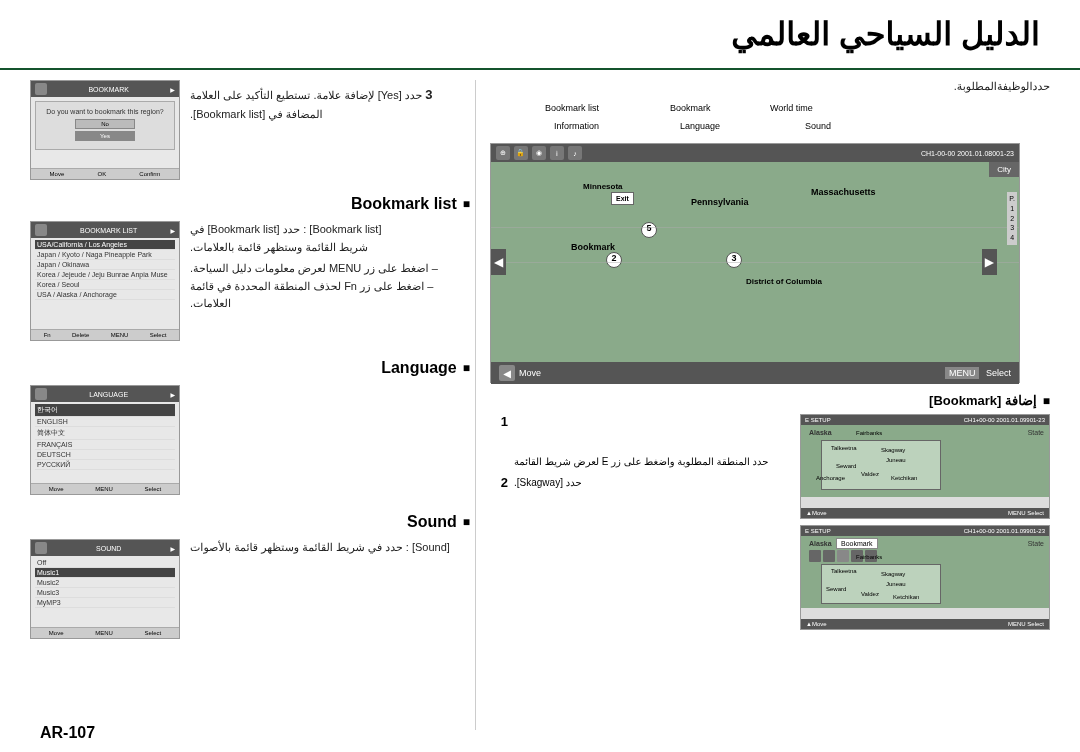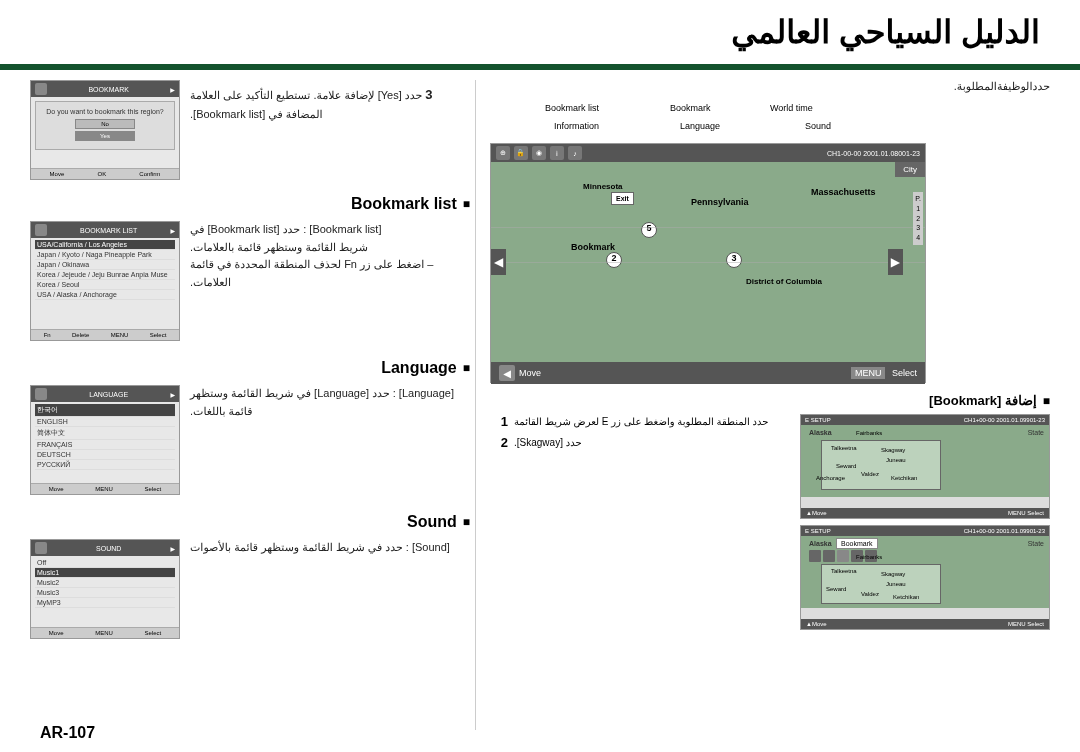--- a/index.html
+++ b/index.html
@@ -12,21 +12,21 @@
       position: relative;
     }
 
     
     .title-bar {
       position: absolute;
       top: 0;
       left: 0;
       right: 0;
       height: 70px;
-      border-bottom: 6px solid #14532d;
+      border-bottom: 2px solid #14532d;
       display: flex;
       align-items: center;
       justify-content: flex-end;
       padding-right: 40px;
     }
     .arabic-title {
       font-size: 32px;
       font-weight: bold;
       color: #000;
       direction: rtl;
@@ -180,21 +180,21 @@
     .right-arabic-header {
       text-align: right;
       direction: rtl;
       font-size: 11px;
       color: #222;
       margin-bottom: 10px;
     }
 
     
     .map-container {
-      width: 436px;
+      width: 530px;
       height: 240px;
       border: 1px solid #999;
       background: #be185d;
       position: relative;
       margin-bottom: 10px;
     }
 
     .map-header {
       background: #555;
       color: #fff;
@@ -393,20 +393,21 @@
         <div class="screen-footer">
           <span>Fn</span>
           <span>Delete</span>
           <span>MENU</span>
           <span>Select</span>
         </div>
       </div>
       <div class="arabic-text">
         <div>[Bookmark list] : حدد [Bookmark list] في</div>
         <div>شريط القائمة وستظهر قائمة بالعلامات.</div>
+        <div style="margin-top:4px;">– اضغط على زر MENU لعرض معلومات دليل السياحة.</div>
         <div>– اضغط على زر Fn لحذف المنطقة المحددة في قائمة العلامات.</div>
       </div>
     </div>
   </div>
 
   <div class="section-block">
     <div class="section-heading">Language</div>
     <div style="display:flex; gap:10px;">
 
       <div class="screen-small" style="height:110px;">
@@ -421,23 +422,20 @@
           <div class="screen-list-item">简体中文</div>
           <div class="screen-list-item">FRANÇAIS</div>
           <div class="screen-list-item">DEUTSCH</div>
           <div class="screen-list-item">РУССКИЙ</div>
         </div>
         <div class="screen-footer">
           <span>Move</span>
           <span>MENU</span>
           <span>Select</span>
         </div>
-      </div>
-      <div class="arabic-text">
-        <div>[Language] : حدد [Language] في شريط القائمة وستظهر قائمة باللغات.</div>
       </div>
     </div>
   </div>
 
   <div class="section-block">
     <div class="section-heading">Sound</div>
     <div style="display:flex; gap:10px;">
 
       <div class="screen-small" style="height:100px;">
         <div class="screen-header">
@@ -539,21 +537,21 @@
   <div class="bookmark-section">
     <div style="display:flex; align-items:center; justify-content:flex-end; gap:6px; margin-bottom:6px;">
       <span style="font-size:13px; font-weight:bold; direction:rtl;">إضافة [Bookmark]</span>
       <span style="font-size:12px;">■</span>
     </div>
 
     <div style="display:flex; gap:15px;">
 
       <div style="flex:1; direction:rtl; text-align:right;">
         <div style="display:flex; justify-content:flex-end; align-items:flex-start; gap:6px; margin-bottom:6px;">
-          <div style="font-size:10px; line-height:1.5; text-align:right;">حدد المنطقة المطلوبة واضغط على زر E لعرض شريط القائمة</div>
+          <div style="font-size:10px; line-height:1.5; text-align:right;margin-top:40px;">حدد المنطقة المطلوبة واضغط على زر E لعرض شريط القائمة</div>
           <div style="font-weight:bold; font-size:13px; min-width:18px;">1</div>
         </div>
         <div style="display:flex; justify-content:flex-end; align-items:flex-start; gap:6px;">
           <div style="font-size:10px; line-height:1.5; text-align:right;">حدد [Skagway].</div>
           <div style="font-weight:bold; font-size:13px; min-width:18px;">2</div>
         </div>
       </div>
 
       <div style="display:flex; flex-direction:column; gap:6px;">
 

